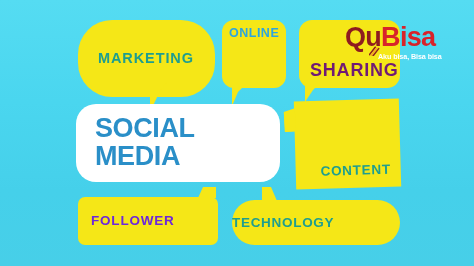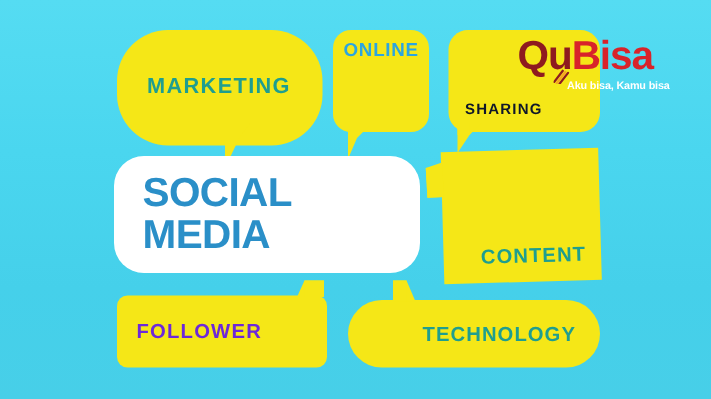--- a/index.html
+++ b/index.html
@@ -97,22 +97,22 @@
     left: 299px;
     top: 20px;
     width: 101px;
     height: 68px;
     border-radius: 13px;
     align-items: flex-end;
     padding-bottom: 9px;
     padding-left: 11px;
   }
   #bubble-sharing .word {
-    font-size: 10px;
-    color: #0f172a;
+    font-size: 18px;
+    color: #701a75;
     letter-spacing: 0.8px;
   }
   #tail-sharing {
     left: 6px;
     top: 62px;
     border-left: 8px solid #f5e717;
     border-right: 8px solid transparent;
     border-top: 8px solid #f5e717;
     border-bottom: 12px solid transparent;
   }
@@ -226,21 +226,21 @@
     border-top: 0 solid transparent;
   }
 
   
   #bubble-technology {
     left: 232px;
     top: 200px;
     width: 168px;
     height: 45px;
     border-radius: 23px;
-    justify-content: flex-end;
+    justify-content: flex-start;
     padding-right: 16px;
   }
   #bubble-technology .word {
     font-size: 13.5px;
     color: #1f9e8f;
     letter-spacing: 0.7px;
   }
   #tail-technology {
     left: 30px;
     top: -13px;
@@ -272,21 +272,21 @@
 
   <div id="logo-qubisa">
     <div id="logo-wordmark">
       <span id="logo-qu">Qu</span><span id="logo-bisa">Bisa</span>
       <svg id="logo-swoosh" viewBox="0 0 15 10">
         <path d="M0.5 8.6 L6.2 1.2" stroke="#8e1b1f" stroke-width="1.5" fill="none" stroke-linecap="round"></path>
         <path d="M2.2 9.4 L7.9 2.0" stroke="#f5a623" stroke-width="1.5" fill="none" stroke-linecap="round"></path>
         <path d="M4.0 9.9 L9.7 2.6" stroke="#8e1b1f" stroke-width="1.5" fill="none" stroke-linecap="round"></path>
       </svg>
     </div>
-    <span id="logo-tagline">Aku bisa, Kamu bisa</span>
+    <span id="logo-tagline">Aku bisa, Bisa bisa</span>
   </div>
 
   <div id="panel-social-media">
     <span class="headline">SOCIAL</span>
     <span class="headline">MEDIA</span>
   </div>
 
   <div class="bubble" id="bubble-content">
     <span class="word">CONTENT</span>
     <span class="tail" id="tail-content"></span>

